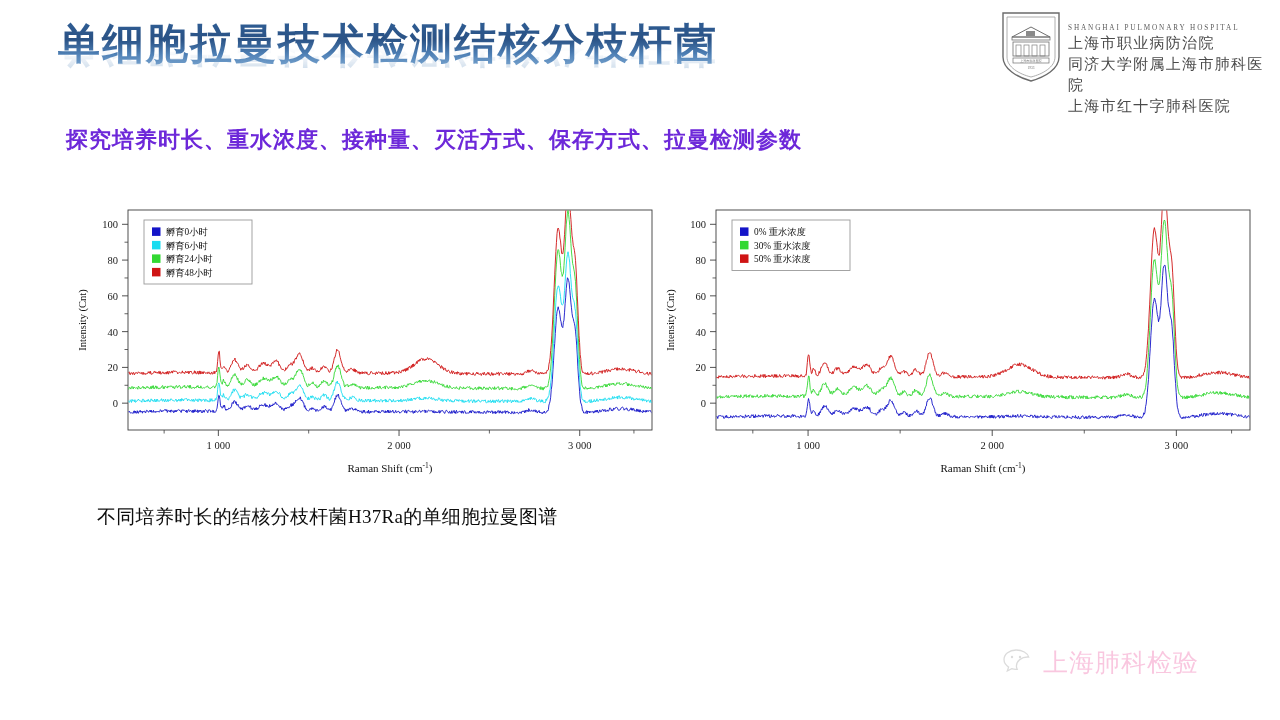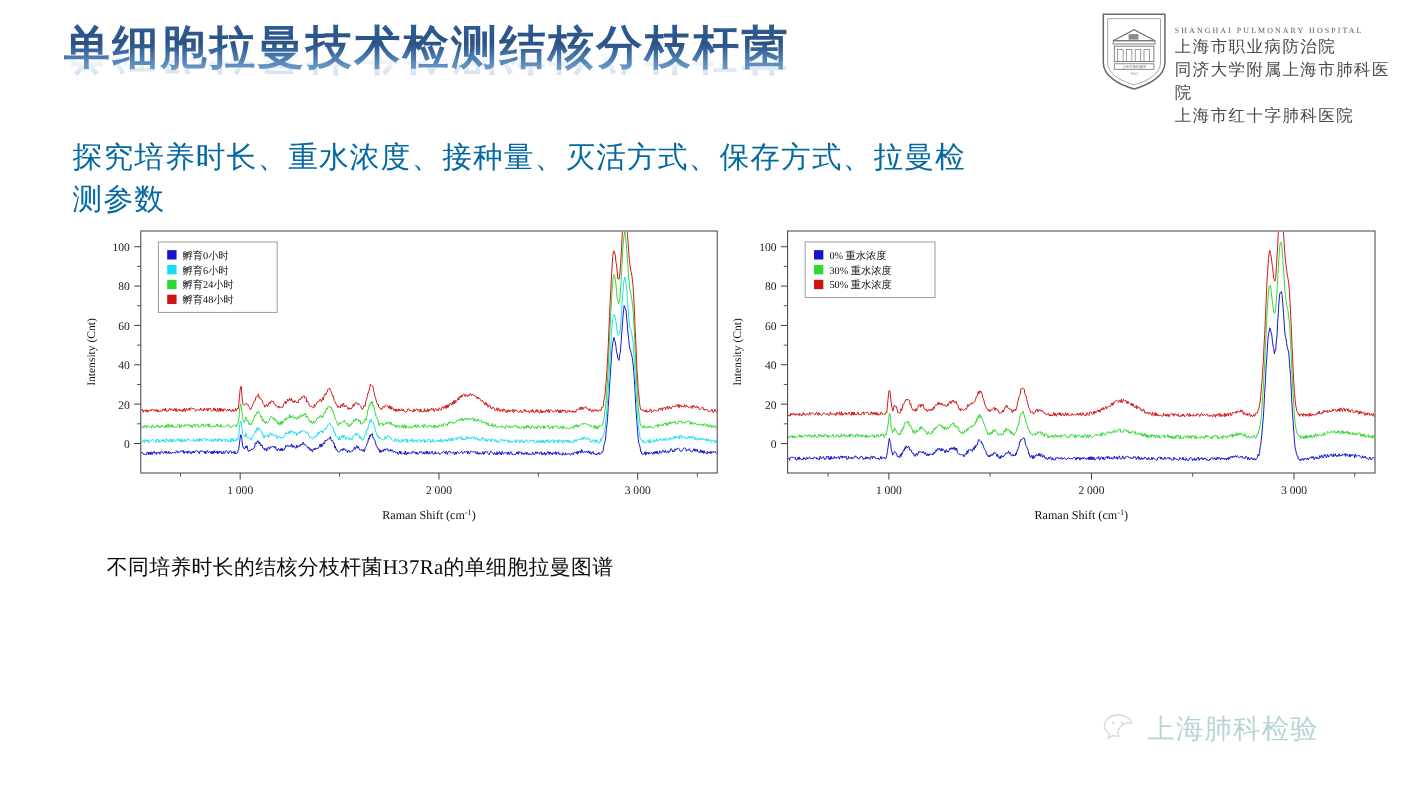--- a/index.html
+++ b/index.html
@@ -35,22 +35,22 @@
     background:linear-gradient(0deg,rgba(255,255,255,0) 22%,rgba(120,160,200,.55) 100%);
     -webkit-background-clip:text;background-clip:text;color:rgba(120,160,200,.35);
     -webkit-text-fill-color:transparent;
     margin-top:2px;opacity:.75;
     -webkit-mask-image:linear-gradient(180deg,rgba(0,0,0,.85),rgba(0,0,0,0) 55%);
     mask-image:linear-gradient(180deg,rgba(0,0,0,.85),rgba(0,0,0,0) 55%);
   }
 
   
   .subtitle{position:absolute;left:66px;top:124px;width:820px;
-    font-size:27px;line-height:1.42;color:#0369a1;letter-spacing:1px;
-    font-family:"Liberation Serif","DejaVu Serif",serif;}
+    font-size:22px;line-height:1.42;color:#6d28d9;letter-spacing:1px;
+    font-family:"Liberation Serif","DejaVu Serif",serif;font-weight:bold;}
 
   
   .chart{position:absolute;}
   .chart-left{left:72px;top:200px;width:590px;height:280px;}
   .chart-right{left:660px;top:200px;width:600px;height:280px;}
   .chart svg{display:block;}
 
   
   .caption{position:absolute;font-size:19px;line-height:1.45;color:#0d0d0d;
     font-family:"Liberation Serif","DejaVu Serif",serif;letter-spacing:.3px;}
@@ -59,21 +59,21 @@
 
   
   .conclusion{position:absolute;left:232px;top:592px;width:1010px;
     font-size:25px;line-height:1.52;color:#111;letter-spacing:.5px;
     font-family:"Liberation Serif","DejaVu Serif",serif;}
   .hl{color:#c00000;}
 
   
   .watermark{position:absolute;left:1003px;top:636px;width:250px;height:52px;
     display:flex;align-items:center;gap:6px;opacity:.30;pointer-events:none;}
-  .wm-text{font-size:25px;color:#0f766e;letter-spacing:1px;
+  .wm-text{font-size:25px;color:#ec4899;letter-spacing:1px;
     font-family:Liberation Serif, serif;}
 </style>
 </head>
 <body>
 
 <div class="slide">
 
   <div class="logo">
     <svg class="logo-shield" viewBox="0 0 62 74">
       <path d="M3 4 h56 v44 c0 12 -14 20 -28 24 C17 68 3 60 3 48 Z" fill="#ffffff" stroke="#6b6b6b" stroke-width="1.4"></path>

